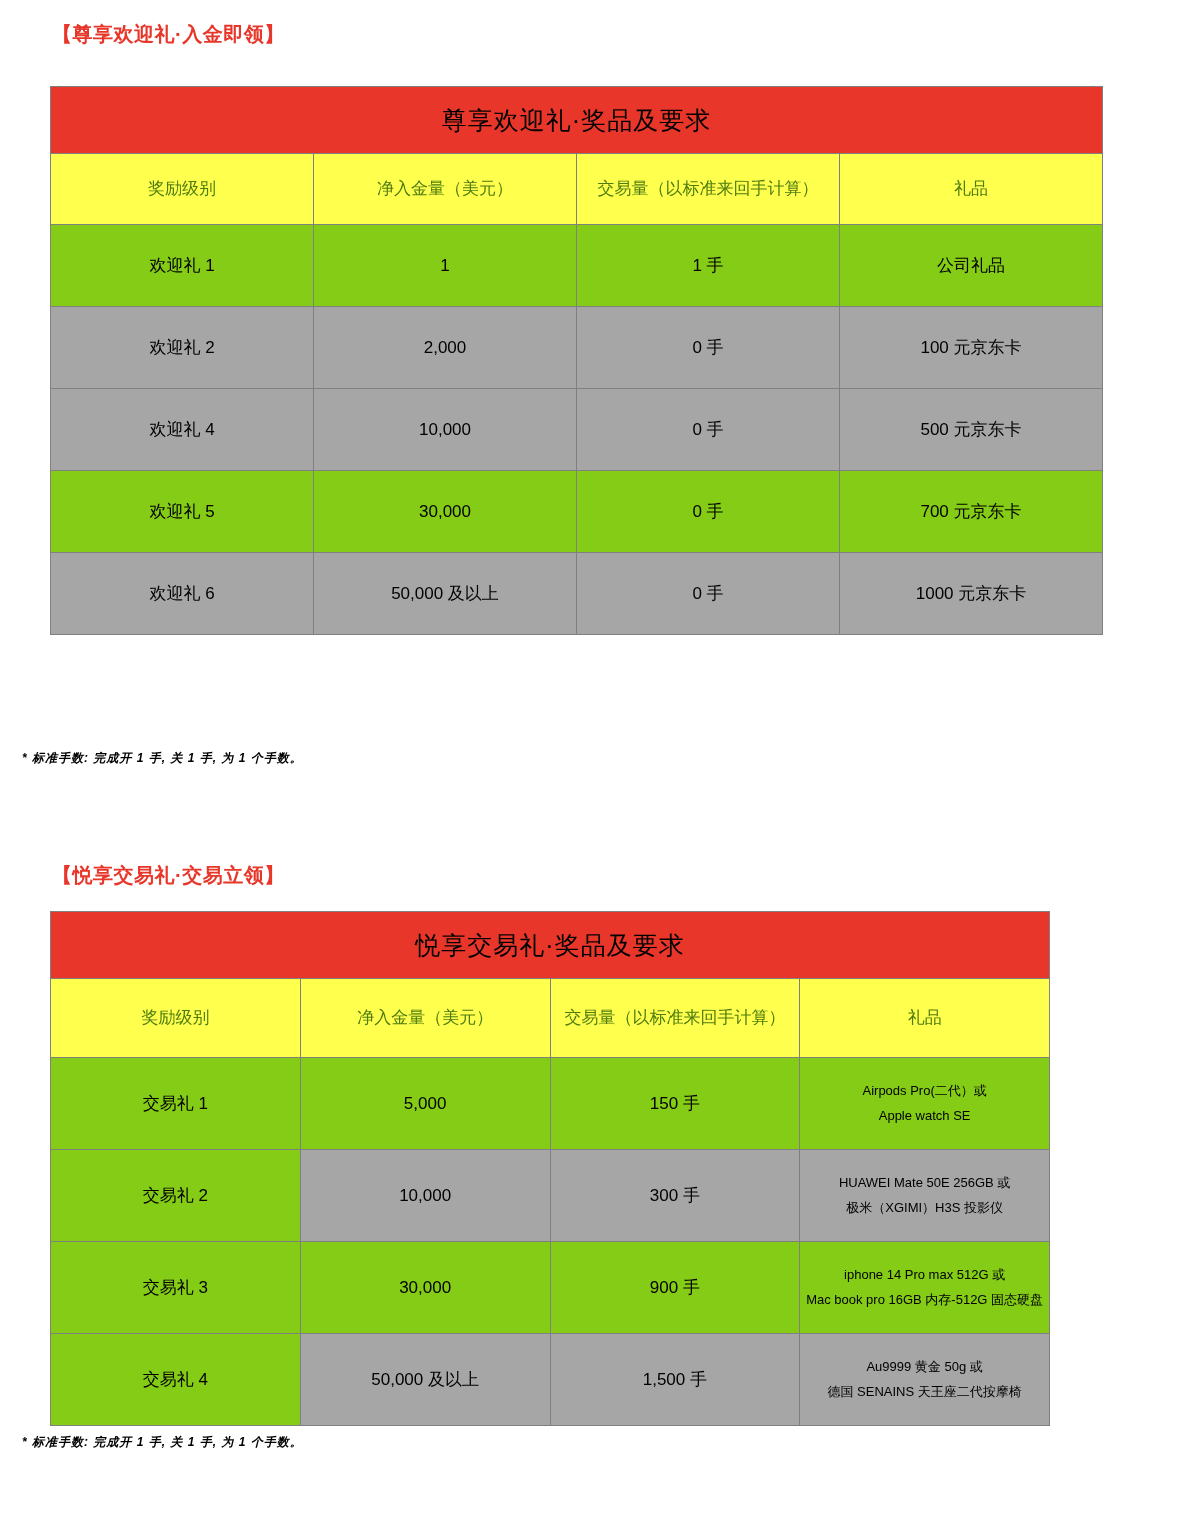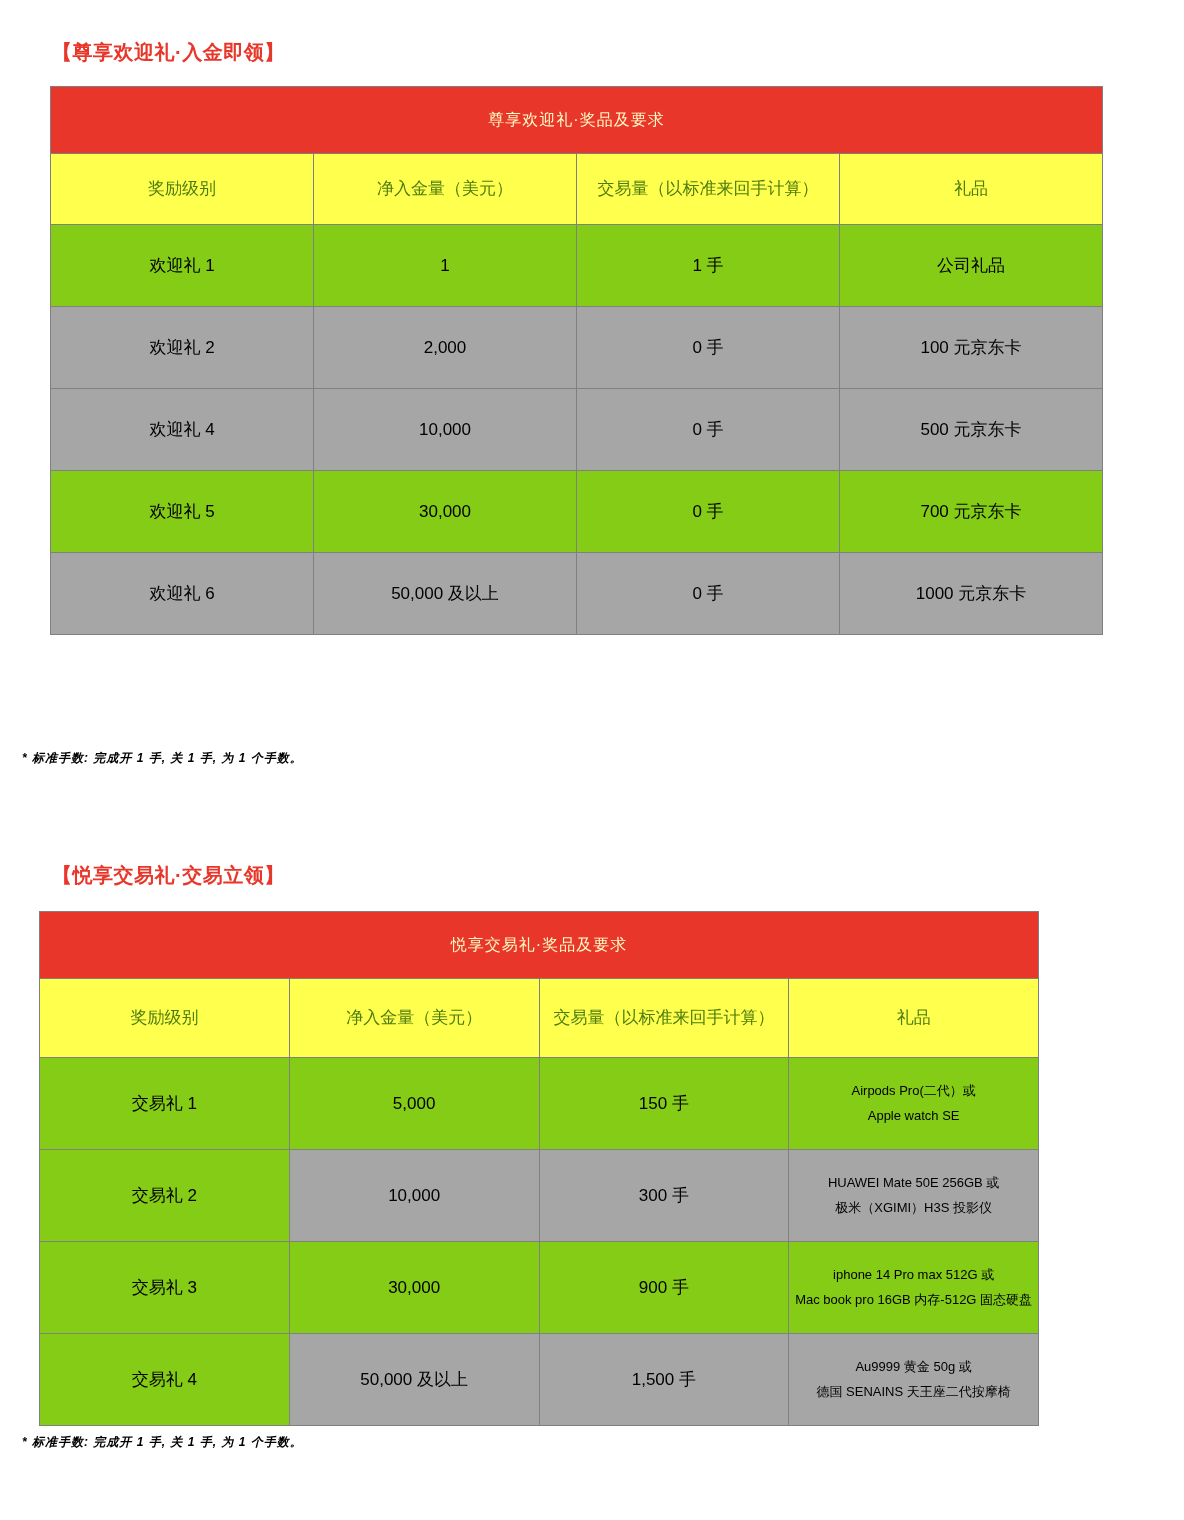--- a/index.html
+++ b/index.html
@@ -24,42 +24,42 @@
 
   
   .section-heading {
     position: absolute;
     color: #E8372A;
     font-weight: bold;
     font-size: 20px;
     letter-spacing: 0.5px;
     white-space: nowrap;
   }
-  #heading-1 { left: 52px; top: 39px; }
+  #heading-1 { left: 52px; top: 21px; }
   #heading-2 { left: 52px; top: 862px; }
 
   
   .gift-table {
     position: absolute;
     border-collapse: collapse;
     table-layout: fixed;
     background: #ffffff;
   }
   .gift-table td, .gift-table th {
     border: 1px solid #808080;
     padding: 0;
     vertical-align: middle;
     text-align: center;
     font-weight: normal;
   }
 
   .title-cell {
     background: #E8372A;
-    color: #fef9c3;
-    font-size: 16px;
+    color: #000000;
+    font-size: 25px;
     font-weight: bold;
     letter-spacing: 1px;
     height: 66px;
     border: 1px solid #808080;
     margin-left: 40px;
   }
 
   .head-cell {
     background: #FFFF4D;
     color: #4d7c0f;
@@ -85,21 +85,21 @@
   }
   #table-1 .c1 { width: 221px; }
   #table-1 .c2 { width: 223px; }
   #table-1 .c3 { width: 406px; }
   #table-1 .c4 { width: 203px; }
   #table-1 .head-cell { height: 70px; }
   #table-1 .row-cell { height: 81px; }
 
   
   #table-2 {
-    left: 39px;
+    left: 50px;
     top: 911px;
     width: 1000px;
   }
   #table-2 .c1 { width: 134px; }
   #table-2 .c2 { width: 164px; }
   #table-2 .c3 { width: 225px; }
   #table-2 .c4 { width: 537px; }
   #table-2 .head-cell { height: 78px; }
   #table-2 .row-cell { height: 91px; }
   #table-2 .cell, #table-2 .head-cell { font-size: 17px; }

